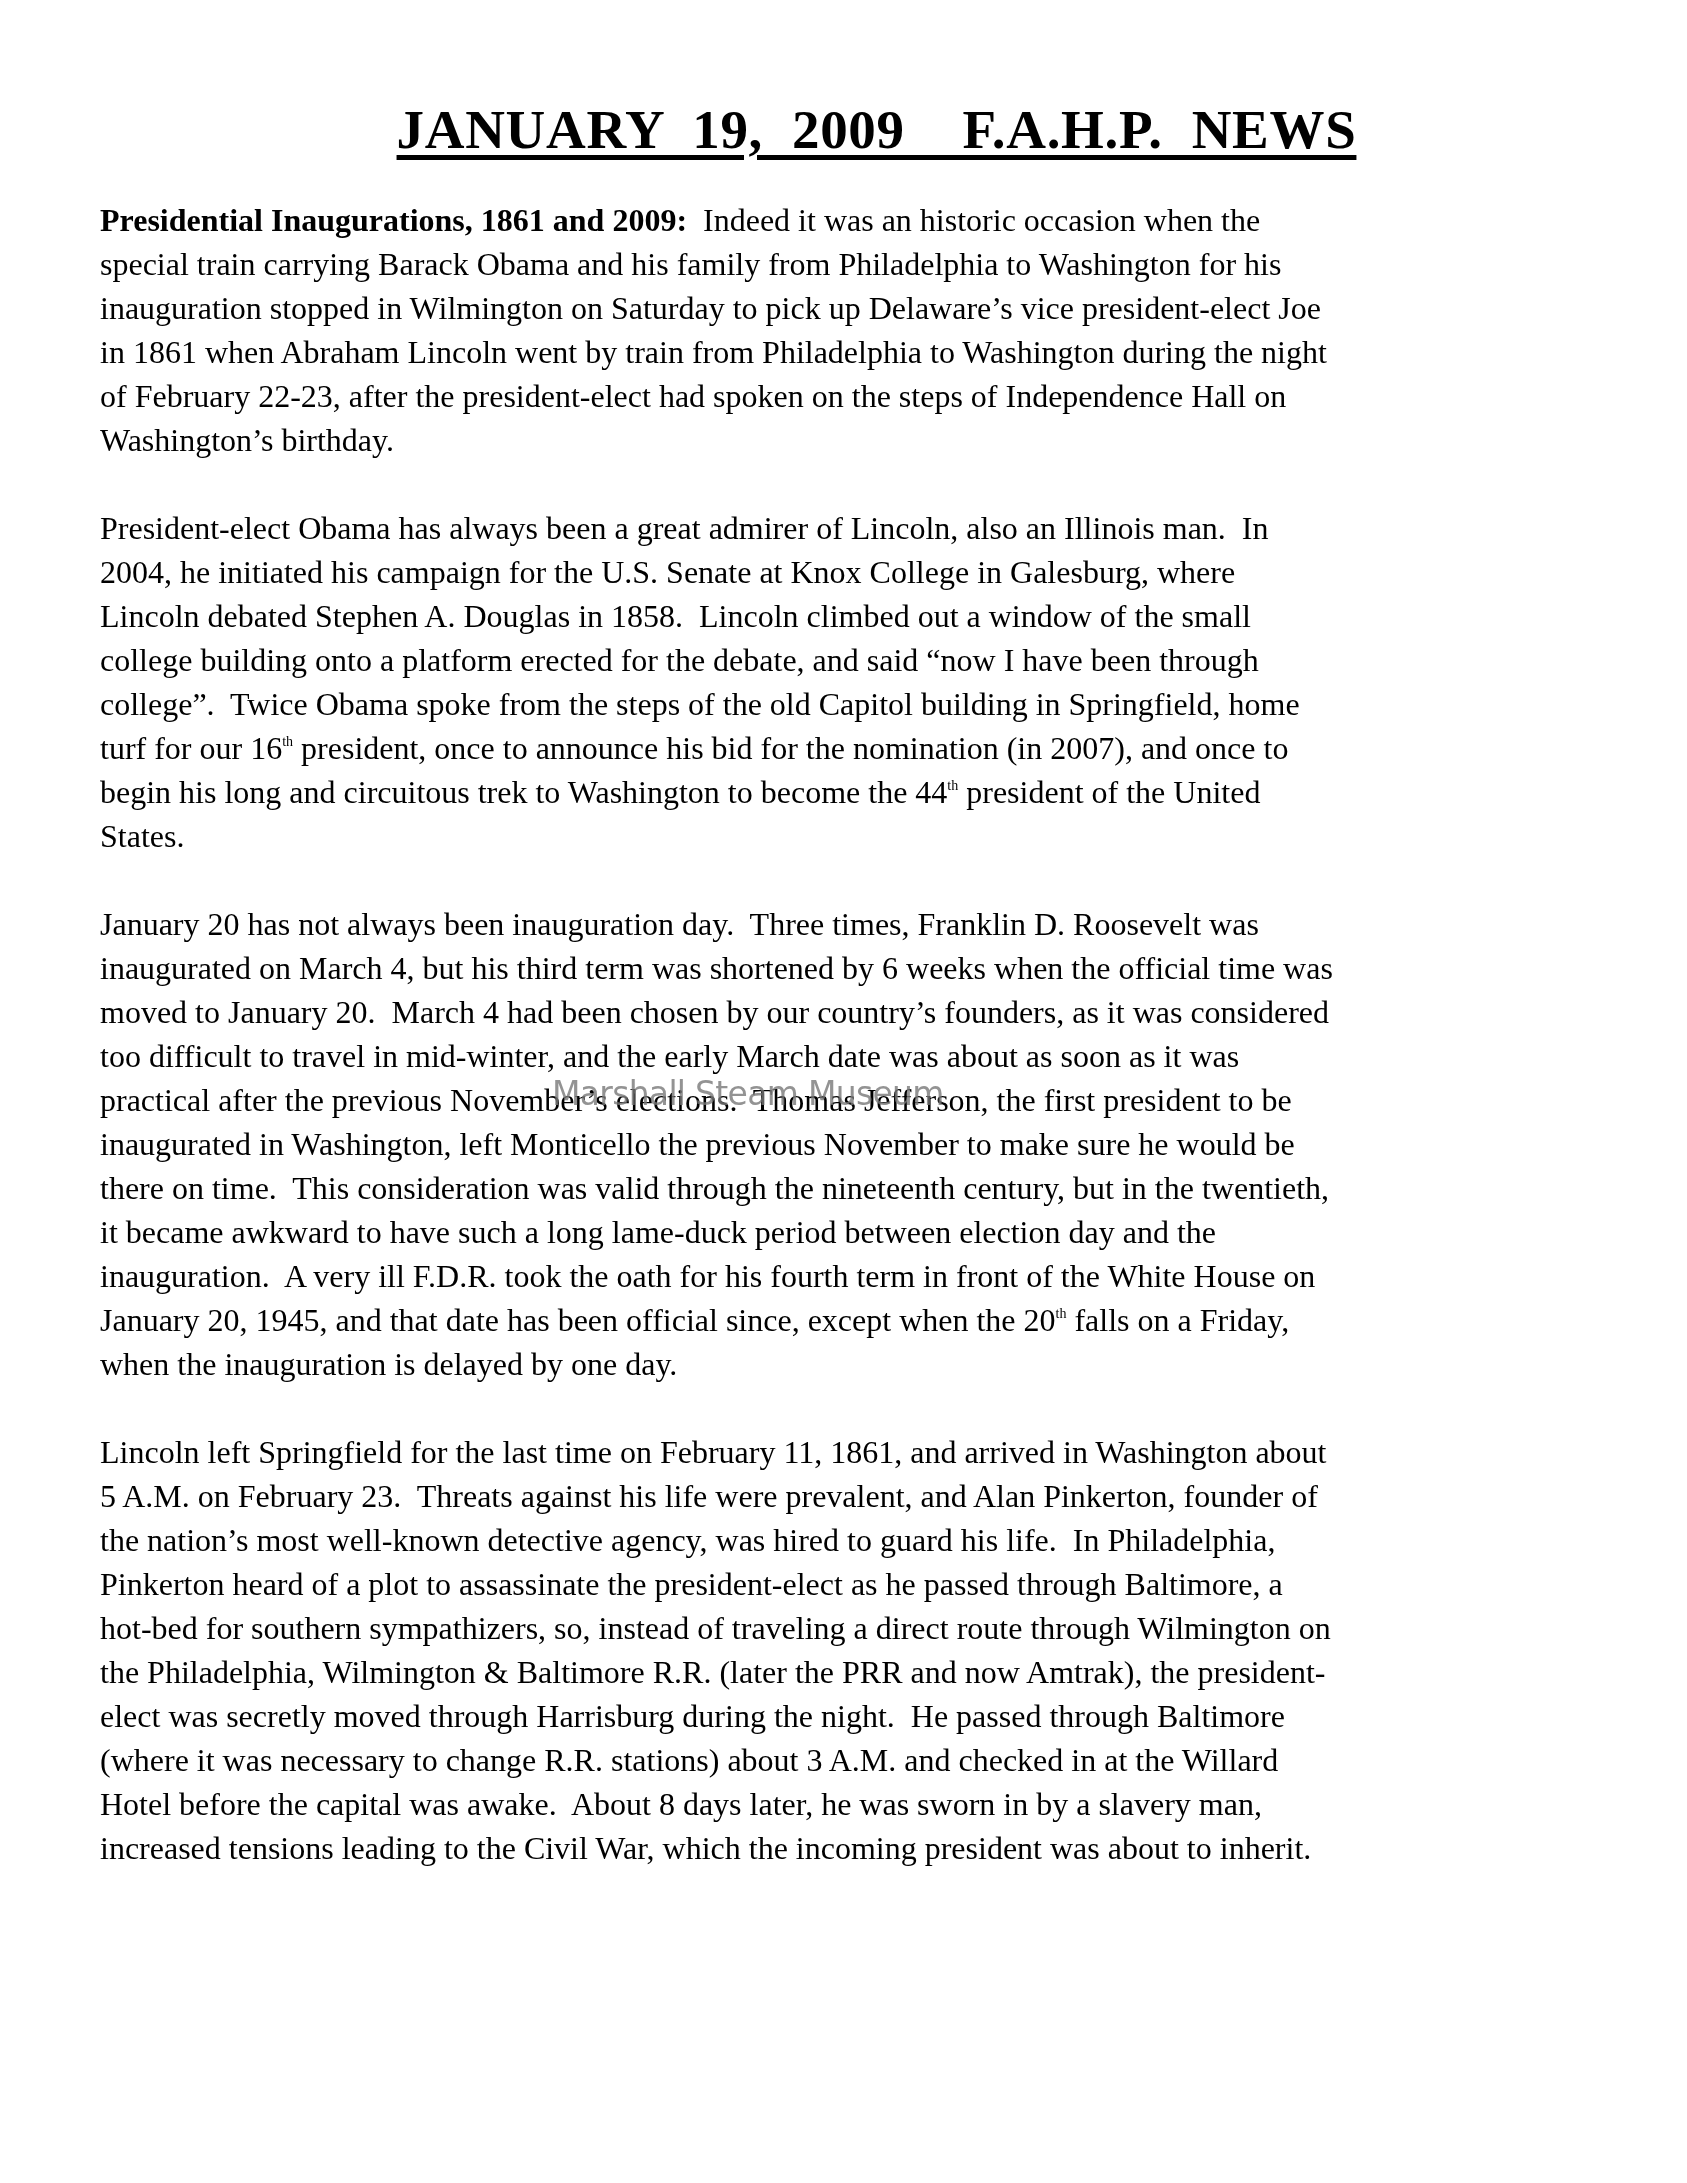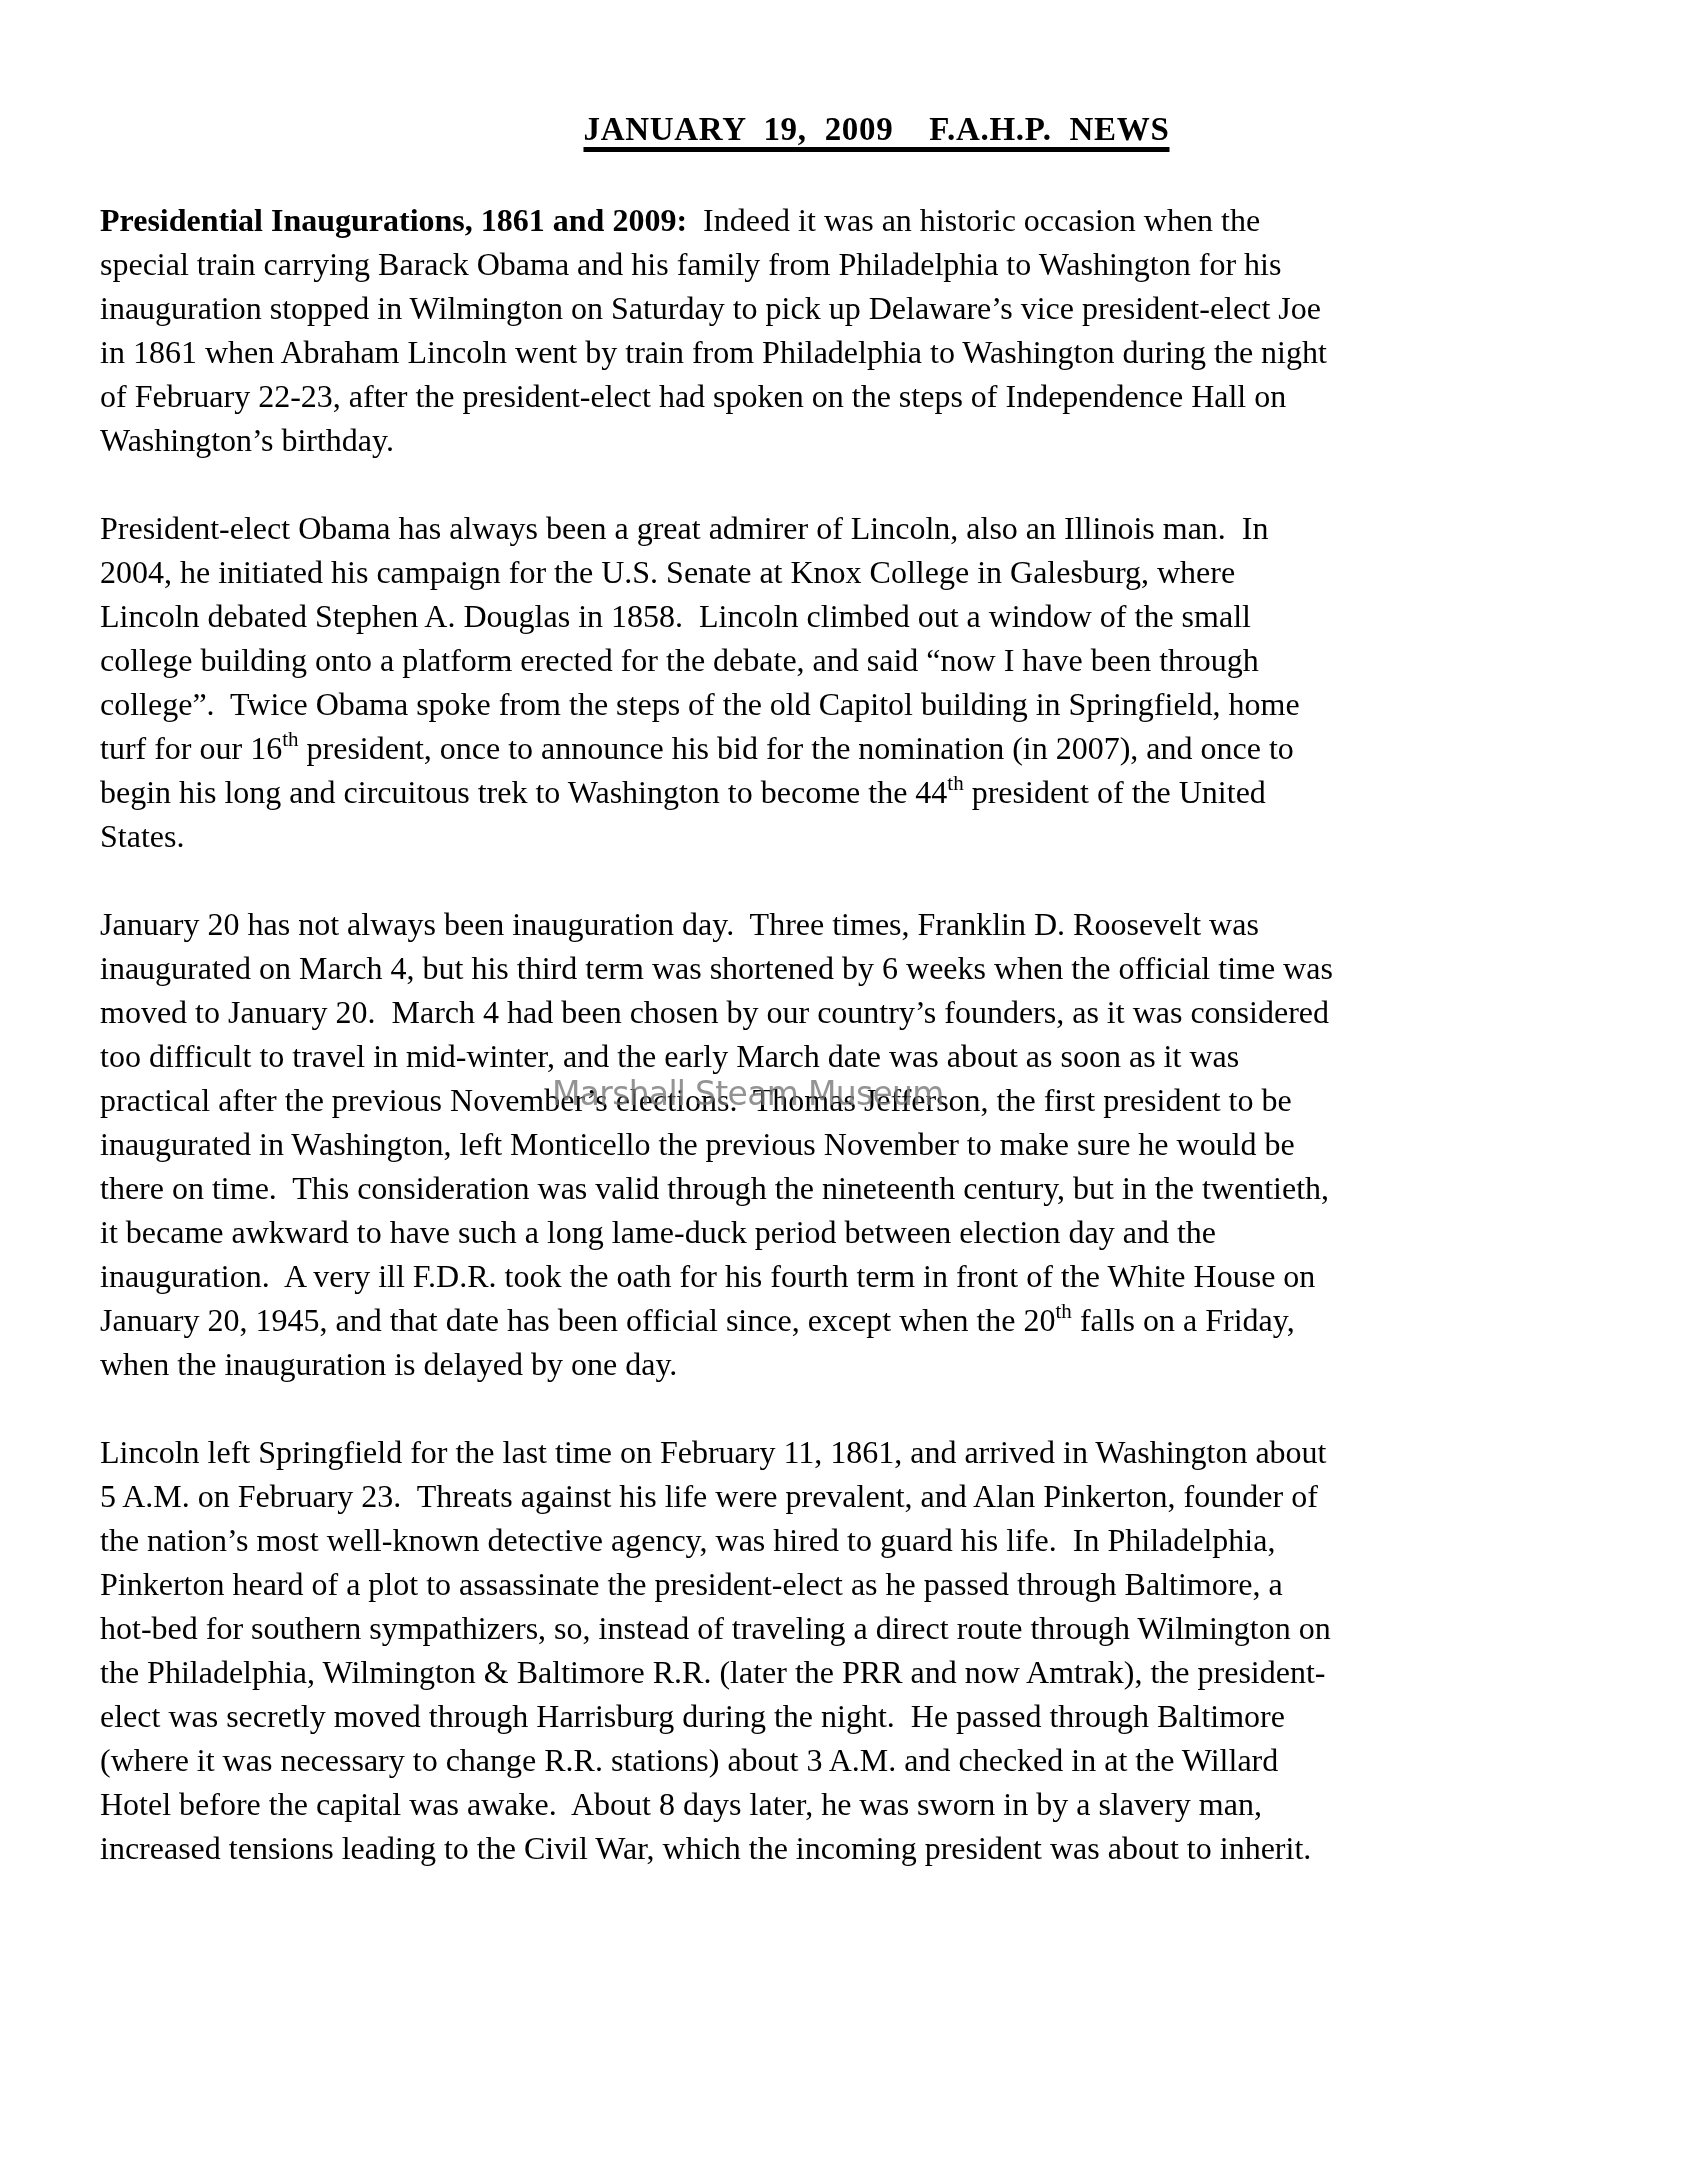--- a/index.html
+++ b/index.html
@@ -17,21 +17,21 @@
     }
     .page {
       position: absolute;
       left: 100px;
       top: 91px;
       width: 1511px;
     }
     .headline {
       text-align: center;
       font-weight: bold;
-      font-size: 33px;
+      font-size: 55px;
       line-height: 63px;
       letter-spacing: 0.7px;
       margin: 7px 0 0 0;
       padding-left: 42px;
     }
     .headline span {
       text-decoration: underline;
       text-decoration-thickness: 4.9px;
       text-underline-offset: 7px;
       white-space: pre;
@@ -46,21 +46,21 @@
       white-space: normal;
     }
     .line {
       display: block;
       white-space: pre;
     }
     .lead {
       font-weight: bold;
     }
     sup {
-      font-size: 21px;
+      font-size: 14px;
       line-height: 0;
       vertical-align: super;
       position: relative;
       top: -1.4px;
     }
     .watermark {
       position: absolute;
       left: 552px;
       top: 1074px;
       font-family: "DejaVu Sans", "Liberation Sans", sans-serif;

